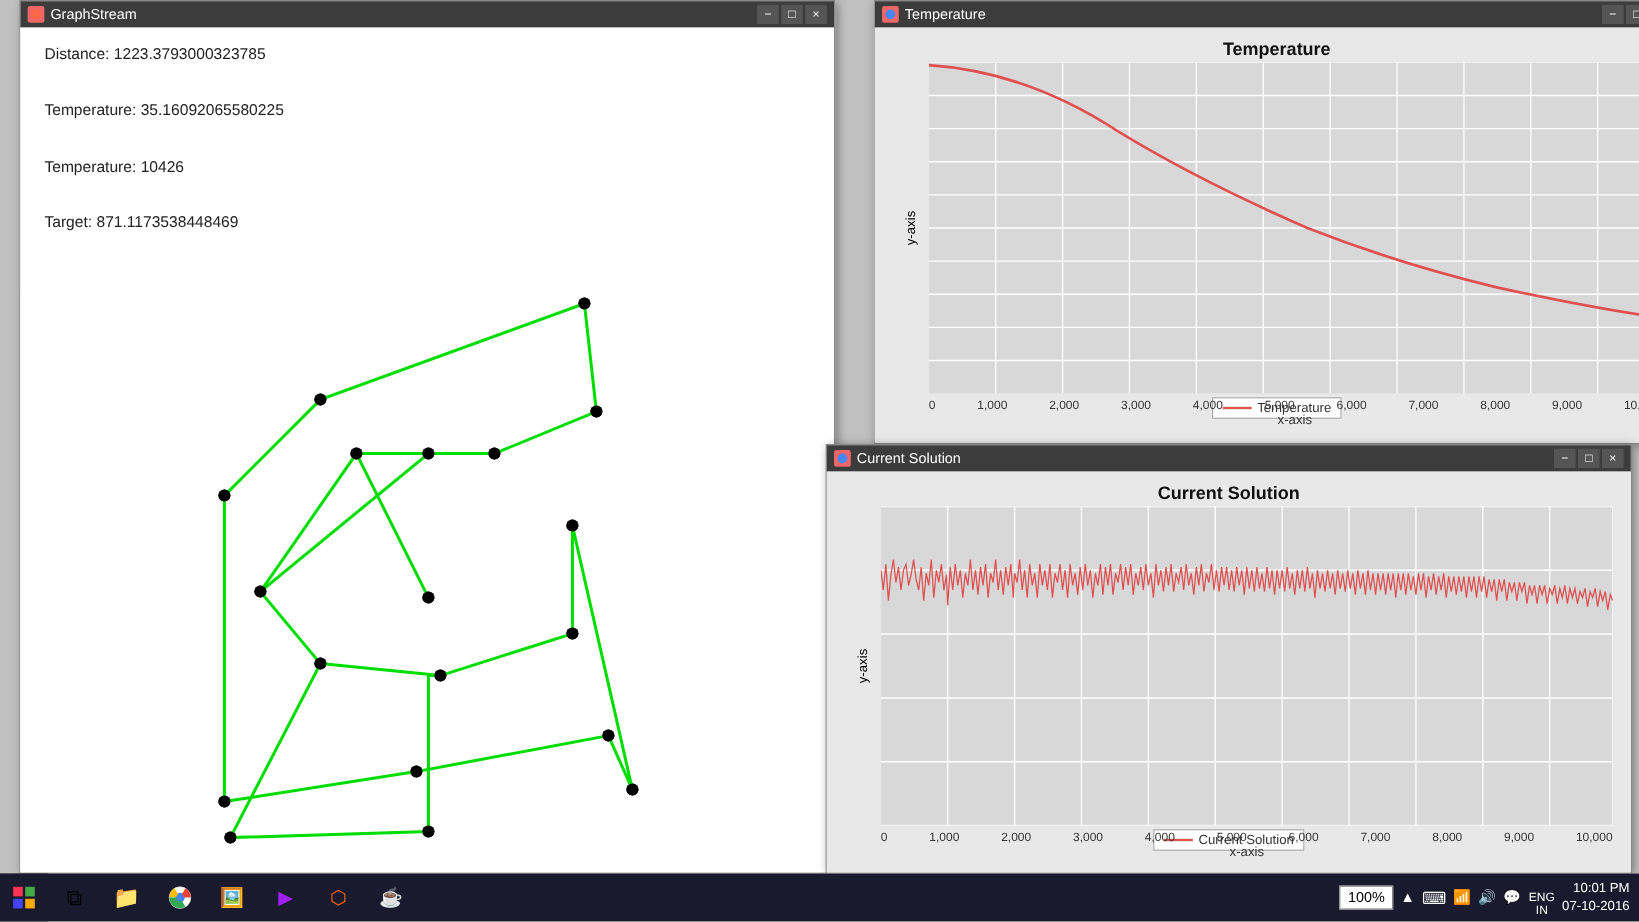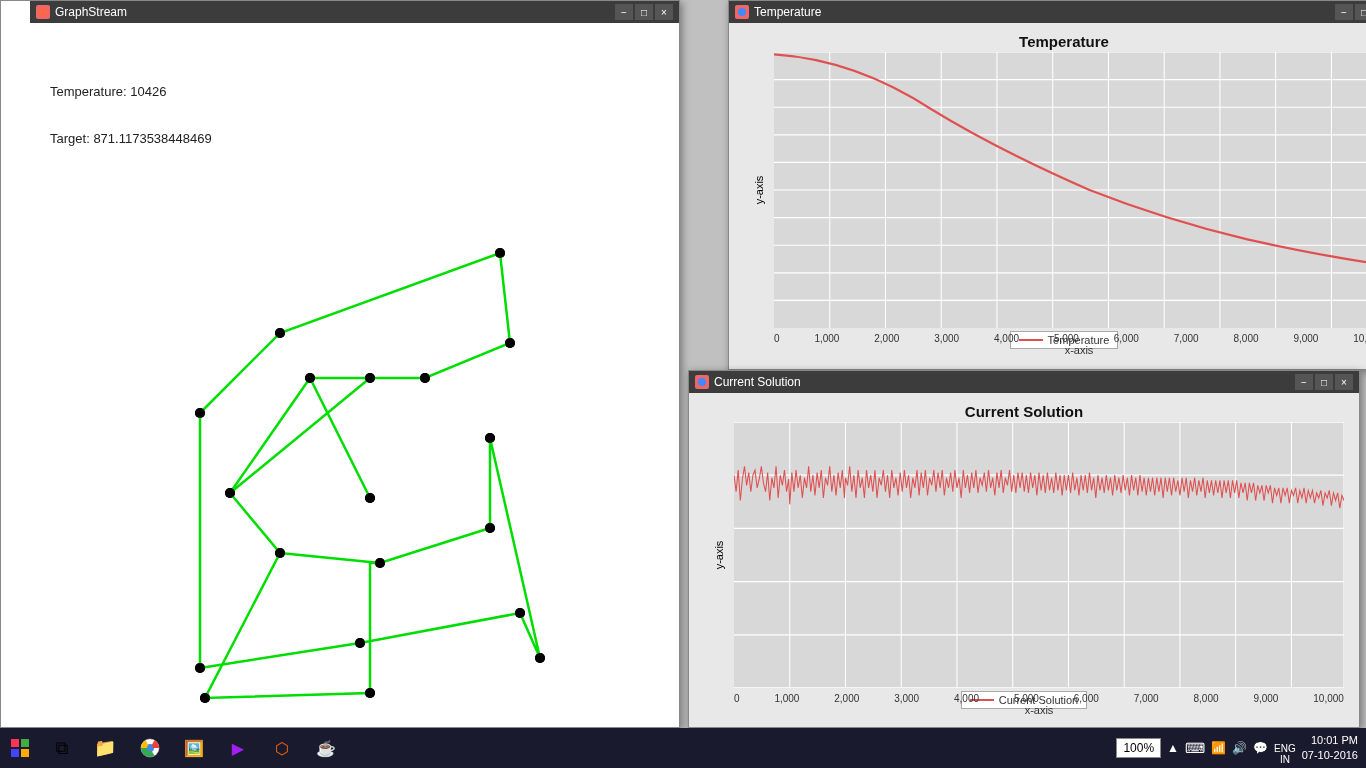--- a/index.html
+++ b/index.html
@@ -121,25 +121,24 @@
       color: white;
       font-size: 10px;
       cursor: pointer;
       display: flex;
       align-items: center;
       justify-content: center;
     }
 
     
     .graphstream-window {
-      left: 0;
+      left: 16px;
       top: 0;
       width: 680px;
       height: 728px;
-      padding-left: 29px;
     }
     .graphstream-content {
       padding: 10px 20px;
       background: white;
       height: calc(100% - 22px);
       position: relative;
       overflow: hidden;
     }
     .stats-text {
       font-size: 13px;
@@ -229,21 +228,29 @@
     </div>
     <span class="window-title-text">GraphStream</span>
     <div class="window-controls">
       <button class="win-btn">−</button>
       <button class="win-btn">□</button>
       <button class="win-btn close">×</button>
     </div>
   </div>
   <div class="graphstream-content">
     <div class="stats-text">
+      <div>
+        <span>Distance:</span>
+        <span>1223.3793000323785</span>
+      </div>
       <br>
+      <div>
+        <span>Temperature:</span>
+        <span>35.16092065580225</span>
+      </div>
       <br>
       <div>
         <span>Temperature:</span>
         <span>10426</span>
       </div>
       <br>
       <div>
         <span>Target:</span>
         <span>871.1173538448469</span>
       </div>

